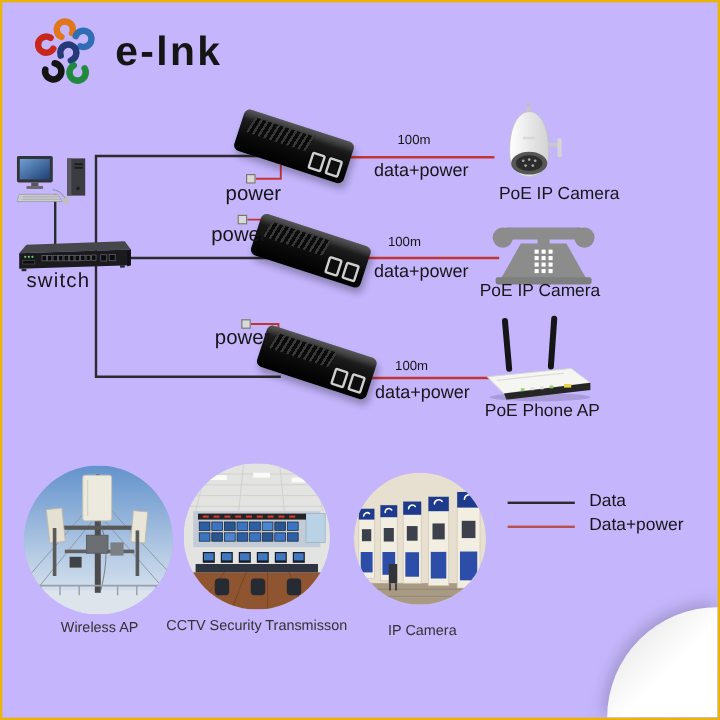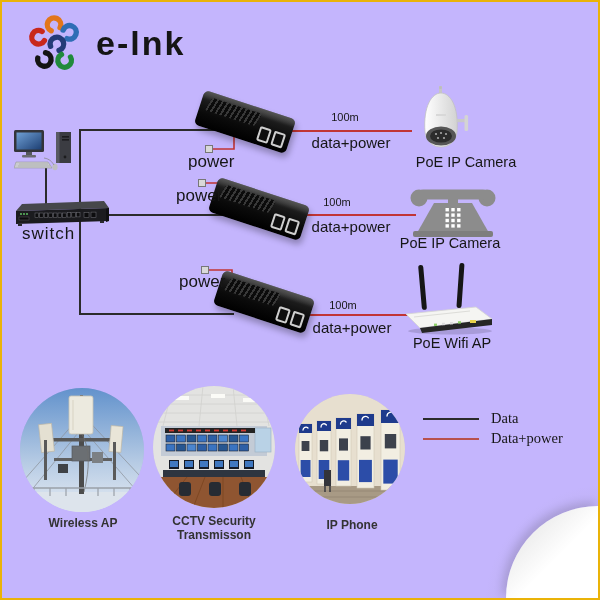--- a/index.html
+++ b/index.html
@@ -16,38 +16,38 @@
   
   .wires { position:absolute; left:0; top:0; }
   
   .psq { position:absolute; width:8px; height:8px; background:#d9d9d9; border:1px solid #777; }
   
   .lbl { position:absolute; text-align:center; color:#161616; }
   .power-lbl { font-size:17px; width:46px; }
   .dist-lbl { font-size:11px; width:100px; }
   .cable-lbl { font-size:15px; width:100px; }
   .dev-lbl  { font-size:14.5px; }
-  .cap-lbl  { font-size:12px; color:#333;font-weight:bold; }
+  .cap-lbl  { font-size:12px; color:#333; }
   .switch-lbl { font-size:17px; width:80px; text-align:left; letter-spacing:1px; }
   
   .injector { position:absolute; width:96px; height:36px; border-radius:5px;
     background:linear-gradient(180deg,#4a4a4a 0%,#1b1b1b 26%,#0a0a0a 62%,#000 100%);
     box-shadow:3px 4px 6px rgba(0,0,0,.28); transform:rotate(18deg); }
   .injector::before { content:''; position:absolute; left:0; right:0; top:0; height:8px;
     border-radius:5px 5px 0 0; background:linear-gradient(#5e5e5e,transparent); opacity:.55; }
   .injector .vents { position:absolute; left:8px; top:5px; width:52px; height:14px; border-radius:2px;
     background:repeating-linear-gradient(90deg,#3a3a3a 0 2px,#0a0a0a 2px 5px); opacity:.95;
     transform:skewX(-14deg); }
   .injector .ports { position:absolute; right:5px; bottom:4px; display:flex; gap:3px; }
   .injector .port { width:12px; height:15px; background:#0e0e0e; border:2px solid #cfcfcf; border-radius:2px; }
   
   .app-circle { position:absolute; border-radius:50%; overflow:hidden; box-shadow:0 0 0 1px rgba(0,0,0,.06) inset; }
   
   .leg-line { position:absolute; width:56px; height:2px; }
-  .leg-text { position:absolute; font-size:14.5px; color:#161616;font-family:Liberation Serif, serif; }
+  .leg-text { position:absolute; font-size:14.5px; color:#161616; }
   
   .curl-shadow { position:absolute; right:-8px; bottom:-8px; width:130px; height:130px;
     border-top-left-radius:100%;
     background:radial-gradient(circle at 100% 100%, rgba(110,110,110,.40) 18%, rgba(150,150,150,.16) 45%, rgba(200,200,200,0) 66%); }
   .curl-fold { position:absolute; right:0; bottom:0; width:92px; height:92px;
     border-top-left-radius:100% 100%;
     background:linear-gradient(135deg,#c7c7c7 0%,#e9e9e9 20%,#ffffff 56%,#ffffff 100%);
     box-shadow:-4px -4px 9px rgba(0,0,0,.13); }
 </style>
 </head>
@@ -240,21 +240,21 @@
       <g>
         <rect x="34" y="63.6" width="3" height="2.4" fill="#8fd06a"></rect>
         <rect x="42" y="62.8" width="3" height="2.4" fill="#dddddd"></rect>
         <rect x="50" y="62" width="3" height="2.4" fill="#dddddd"></rect>
         <rect x="58" y="61.2" width="3" height="2.4" fill="#8fd06a"></rect>
         <rect x="70" y="60" width="6" height="3" fill="#e8d24a"></rect>
       </g>
       <path d="M14,57 L70,51" stroke="#dcdcd8" stroke-width="1" fill="none"></path>
     </svg>
   </div>
-  <div class="lbl dev-lbl" style="left:391px;top:333px;width:118px;">PoE Wifi AP</div>
+  <div class="lbl dev-lbl" style="left:391px;top:333px;width:118px;">PoE Phone AP</div>
 
   <div class="app-circle" style="left:18px;top:386px;width:124px;height:124px;">
     <svg width="124" height="124" viewBox="0 0 124 124">
       <defs>
         <linearGradient id="sky" x1="0" y1="0" x2="0" y2="1">
           <stop offset="0" stop-color="#6292cc"></stop>
             <stop offset="0.6" stop-color="#b6cbe4"></stop>
             <stop offset="1" stop-color="#e6ecf3"></stop>
         </linearGradient>
       </defs>
@@ -415,21 +415,21 @@
         <rect x="5.6" y="66" width="9.9" height="17"></rect>
           <rect x="23.7" y="66" width="10.6" height="19"></rect>
         <rect x="42.8" y="66.2" width="11.4" height="20.4"></rect>
           <rect x="64" y="65.9" width="12.9" height="22.2"></rect>
         <rect x="88.3" y="65.6" width="14.4" height="24"></rect>
       </g>
       <rect x="29" y="76" width="7" height="16" fill="#33343a"></rect>
       <path d="M30,92 v6 M35,92 v6" stroke="#33343a" stroke-width="1.4"></path>
     </svg>
   </div>
-  <div class="lbl cap-lbl" style="left:300px;top:516px;width:100px;">IP Phone</div>
+  <div class="lbl cap-lbl" style="left:300px;top:516px;width:100px;">IP Camera</div>
 
   <div class="leg-line" style="left:421px;top:416px;background:#2b2b2b;"></div>
   <div class="leg-text" style="left:489px;top:408px;">Data</div>
   <div class="leg-line" style="left:421px;top:436px;background:#b8514d;"></div>
   <div class="leg-text" style="left:489px;top:428px;">Data+power</div>
 
   <div class="curl-shadow"></div>
   <div class="curl-fold"></div>
 
 </div>

